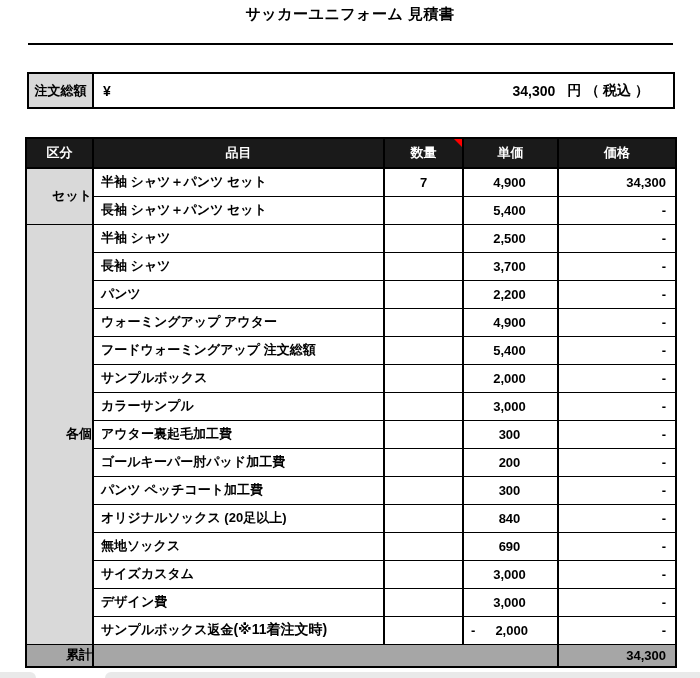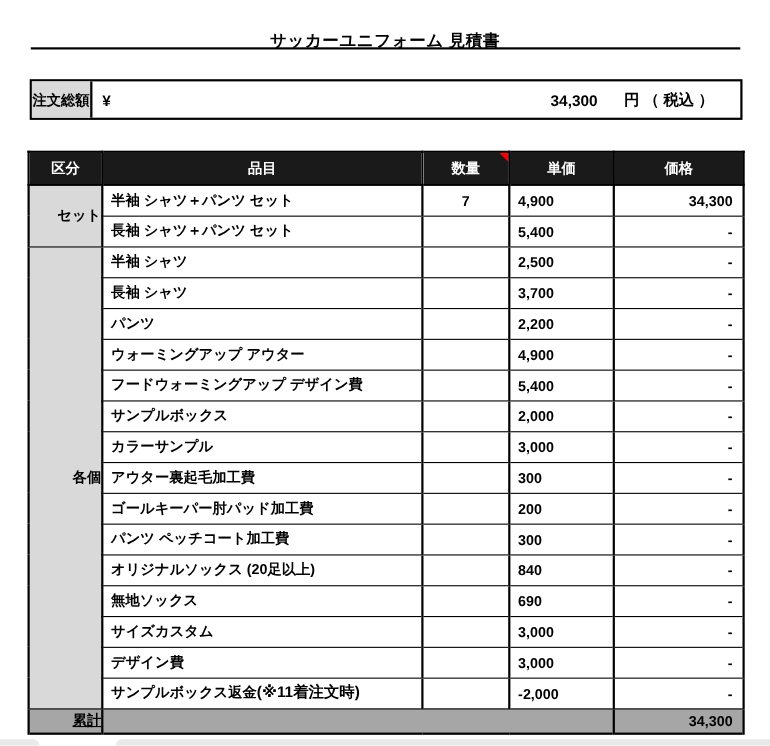--- a/index.html
+++ b/index.html
@@ -2,68 +2,68 @@
 <html style="--header-bg: #1a1a1a; --group-bg: #d9d9d9; --footer-bg: #a6a6a6; --flag-red: #ff0000;"><head>
 <meta charset="utf-8">
 <style>
   * { margin:0; padding:0; box-sizing:border-box; }
   html,body { width:700px; height:678px; }
   body {
     position:relative; overflow:hidden; background:#ffffff; color:#000;
     font-family:"Liberation Sans","DejaVu Sans",sans-serif; font-weight:bold;
   }
   .title {
-    position:absolute; top:28px; left:0; width:100%;
+    position:absolute; top:5px; left:0; width:100%;
     text-align:center; font-size:15px; letter-spacing:0.5px;
   }
   .title-rule {
     position:absolute; top:43px; left:28px; width:645px;
     border-top:2px solid #000;
   }
   .summary {
     position:absolute; top:72px; left:27px; width:648px; height:37px;
     border:2px solid #000; display:flex; align-items:stretch;
   }
   .summary-label {
-    width:55px; background:var(--group-bg,#d9d9d9); border-right:2px solid #000;
+    width:65px; background:var(--group-bg,#d9d9d9); border-right:2px solid #000;
     display:flex; align-items:center; justify-content:center; font-size:13px;
   }
   .summary-value {
     flex:1; display:flex; align-items:center;
     font-size:14px; padding:0 24px 0 9px;
   }
   .summary-value .yen { margin-right:auto; }
-  .summary-value .suffix { margin-left:24px; }
+  .summary-value .suffix { margin-left:12px; }
   table {
     position:absolute; top:137px; left:25px; width:650px;
     border-collapse:collapse; table-layout:fixed;
     border:2px solid #000; font-size:13px;
   }
   col.c1{width:67px;} col.c2{width:291px;} col.c3{width:79px;}
   col.c4{width:95px;} col.c5{width:118px;}
   th {
     background:var(--header-bg,#1a1a1a); color:#fff; font-size:13px;
     height:30px; border:2px solid #000; position:relative; font-weight:bold;text-align:center;
   }
   td {
     height:28px; background:#fff;
     border-top:1px solid #000; border-bottom:1px solid #000;
     border-left:2px solid #000; border-right:2px solid #000;
   }
   td.c-cat  { background:var(--group-bg,#d9d9d9); text-align:right; }
   td.c-item { text-align:left;  padding-left:7px;margin-top:23px; }
   td.c-qty  { text-align:center; }
-  td.c-unit { text-align:left; padding:0 9px 0 7px; }
+  td.c-unit { text-align:center; padding:0 9px 0 7px; }
   td.c-price{ text-align:right; padding-right:9px; }
   td.c-unit .neg-sign { float:left; }
   td .note { font-size:14px; }
   tr.row-footer td {
     height:23px; background:var(--footer-bg,#a6a6a6); border-top:1px solid #000;
   }
-  tr.row-footer td.c-cat { background:var(--footer-bg,#a6a6a6);text-decoration:underline; }
+  tr.row-footer td.c-cat { background:var(--footer-bg,#a6a6a6); }
   .red-flag {
     position:absolute; top:0; right:0; width:0; height:0;
     border-left:8px solid transparent;
     border-top:8px solid var(--flag-red,#ff0000);
   }
   .tab-remnant-left {
     position:absolute; bottom:0; left:0; width:36px; height:6px;
     background:#e9e9e9; border-radius:0 6px 0 0;
   }
   .tab-remnant-right {
@@ -139,21 +139,21 @@
         <td class="c-unit">2,200</td>
         <td class="c-price">-</td>
       </tr>
       <tr>
         <td class="c-item">ウォーミングアップ アウター</td>
         <td class="c-qty"></td>
         <td class="c-unit">4,900</td>
         <td class="c-price">-</td>
       </tr>
       <tr>
-        <td class="c-item">フードウォーミングアップ デザイン費</td>
+        <td class="c-item">フードウォーミングアップ 注文総額</td>
         <td class="c-qty"></td>
         <td class="c-unit">5,400</td>
         <td class="c-price">-</td>
       </tr>
       <tr>
         <td class="c-item">サンプルボックス</td>
         <td class="c-qty"></td>
         <td class="c-unit">2,000</td>
         <td class="c-price">-</td>
       </tr>

